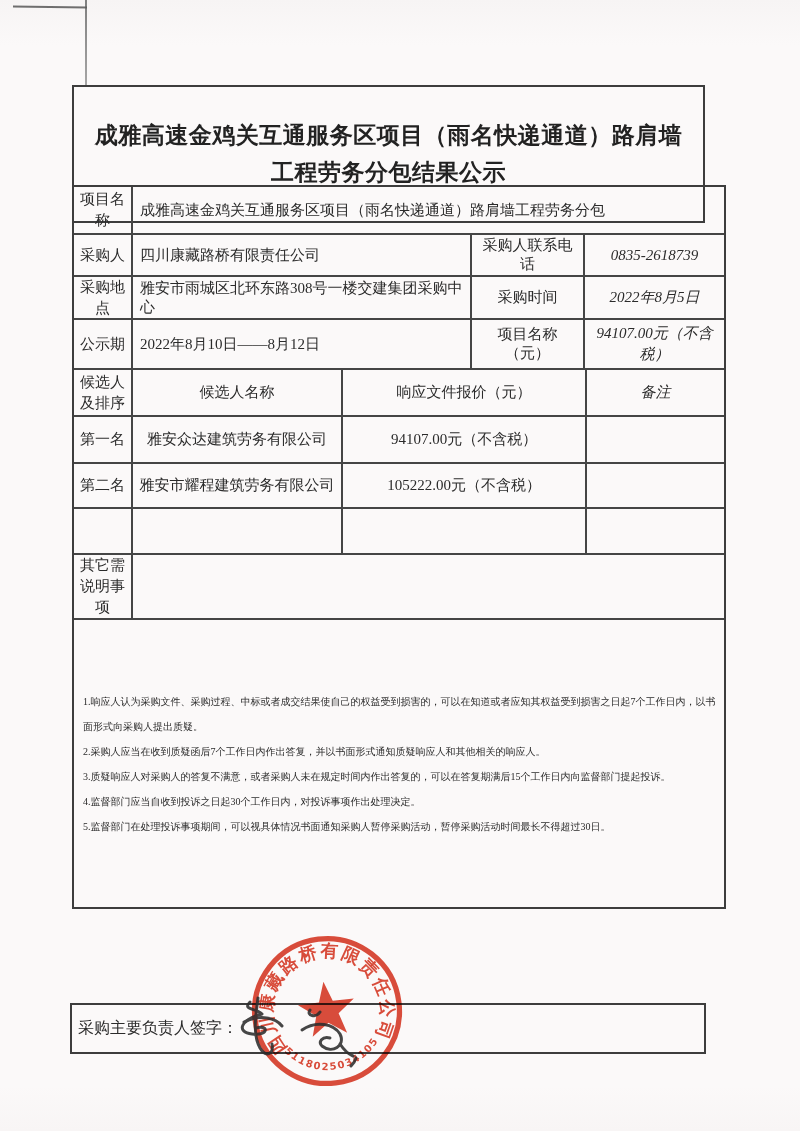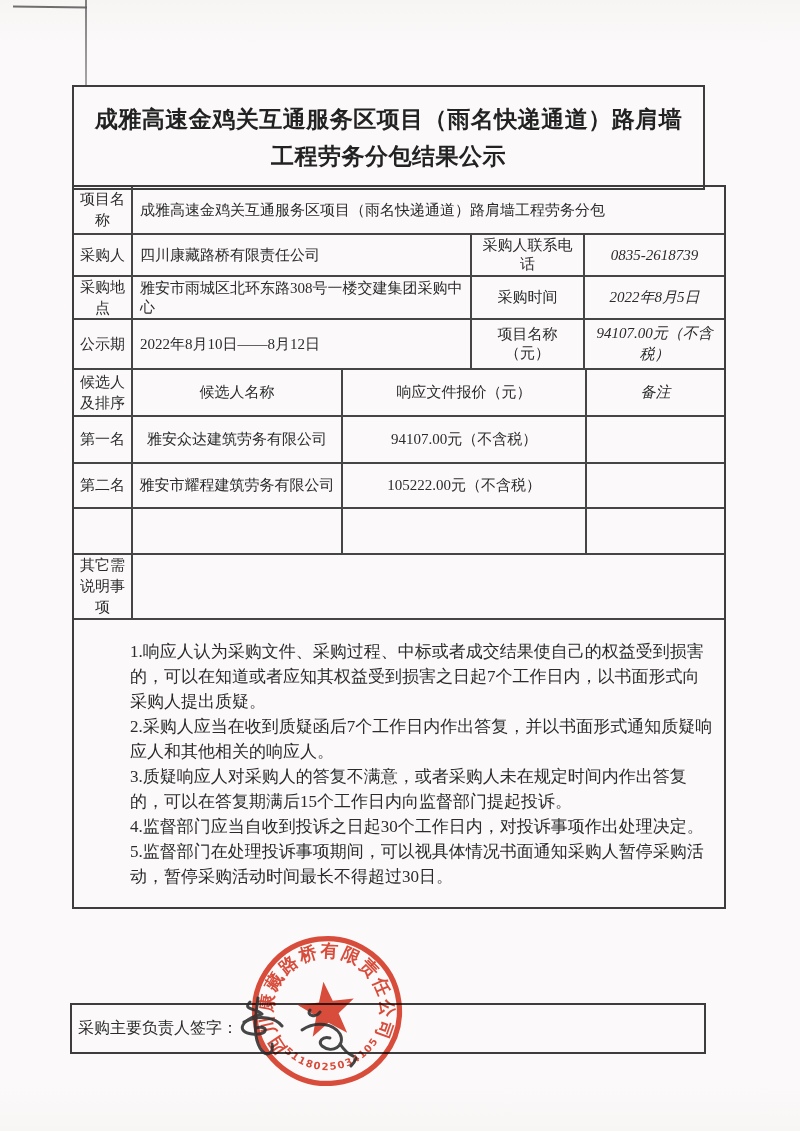--- a/index.html
+++ b/index.html
@@ -15,21 +15,21 @@
   .page {
     position:absolute; inset:0;
     background:linear-gradient(180deg,#f7f4f4 0%,#fbf9f9 4%,#fbf9f9 96%,#f8f5f5 100%);
   }
   
   .artifact-corner-h { position:absolute; left:13px; top:6px; width:74px; height:2px; background:#4c4c4c; transform:rotate(.6deg); opacity:.8; }
   .artifact-fold-v   { position:absolute; left:85px; top:0;  width:2px;  height:86px; background:linear-gradient(#585858,#8a8a8a); opacity:.75; }
 
   
   .title-box {
-    position:absolute; left:72px; top:85px; width:633px; height:105px;
+    position:absolute; left:72px; top:85px; width:633px; height:138px;
     border:2px solid #3d3d3d;
     display:flex; align-items:center; justify-content:center;
     padding:0 16px;
   }
   .title-box h1 {
     font-family:"Liberation Sans","DejaVu Sans",sans-serif;
     font-size:23px; font-weight:bold; line-height:37px;
     text-align:center; letter-spacing:.5px; color:#222;
   }
 
@@ -53,21 +53,21 @@
   .w-price{ width:244px; flex:none; }
 
   .h46{height:46px}.h42{height:42px}.h43{height:43px}.h50{height:50px}
   .h47{height:47px}.h45{height:45px}.h65{height:65px}.h289{height:289px}
 
   .sup-right { flex:1; display:flex; flex-direction:column; }
   .sup-sub { height:41px; display:flex; align-items:center; justify-content:center; text-align:center; }
   .sup-sub + .sup-sub { border-top:2px solid #454545; }
 
   .notice-cell { flex:1; padding:6px 8px 6px 9px; display:flex; align-items:center; }
-  .notice-lines { line-height:25px; font-size:17px; width:100%;margin-left:47px; }
+  .notice-lines { line-height:25px; font-size:10px; width:100%; }
 
   
   .sign-box {
     position:absolute; left:70px; top:1003px; width:636px; height:51px;
     border:2px solid #3d3d3d;
     display:flex; align-items:center;
     font-size:16px; padding-left:6px;
   }
 
   

